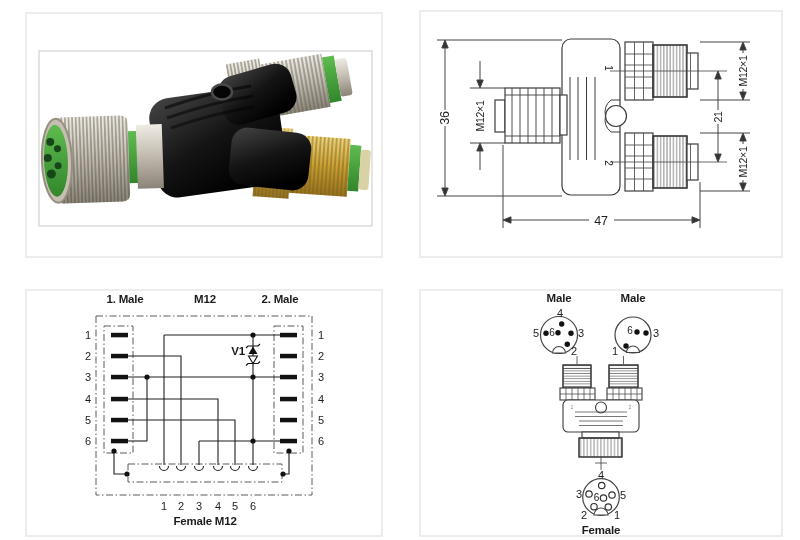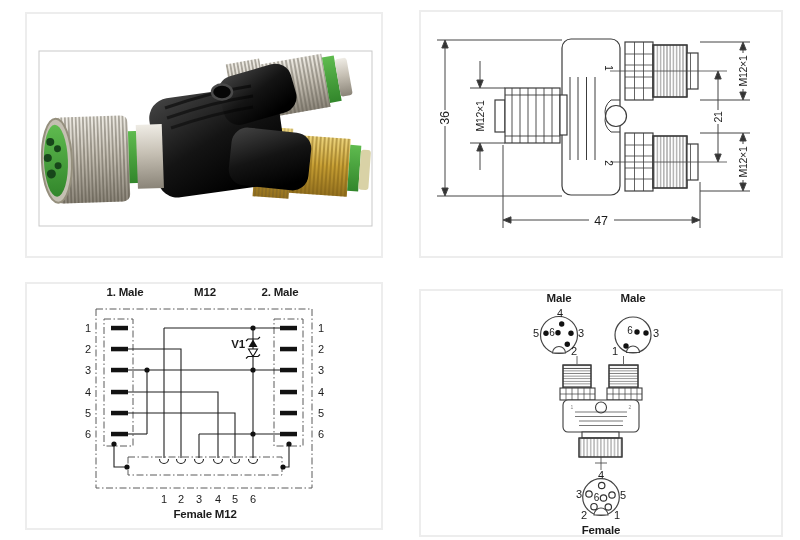--- a/index.html
+++ b/index.html
@@ -184,21 +184,21 @@
         <text class="dimtxt-sm" text-anchor="middle" x="303" y="107" transform="rotate(-90 303 107)">21</text>
         <text class="dimtxt-sm" text-anchor="middle" x="64.5" y="106" transform="rotate(-90 64.5 106)">M12×1</text>
         <text class="dimtxt-sm" text-anchor="middle" x="327.5" y="61" transform="rotate(-90 327.5 61)">M12×1</text>
         <text class="dimtxt-sm" text-anchor="middle" x="327.5" y="152" transform="rotate(-90 327.5 152)">M12×1</text>
         <text class="num-sm" text-anchor="middle" x="186" y="58" transform="rotate(90 186 58)">1</text>
         <text class="num-sm" text-anchor="middle" x="186" y="153" transform="rotate(90 186 153)">2</text>
       </g>
     </svg>
   </div>
 
-  <div class="quad" style="left:25px;top:282px;width:358px;height:248px;">
+  <div class="quad" style="left:25px;top:289px;width:358px;height:248px;">
     <svg width="358" height="248" viewBox="0 0 358 248">
       <rect x="1" y="1" width="356" height="246" fill="#ffffff" stroke="#ededed" stroke-width="2"></rect>
 
       <g fill="none" stroke="#5a5a5a" stroke-width="1" stroke-dasharray="7 2.5 1.5 2.5">
         <rect x="71" y="27" width="216" height="179"></rect>
         <rect x="79" y="37" width="29" height="127"></rect>
         <rect x="249" y="37" width="29" height="127"></rect>
         <rect x="103" y="175" width="154" height="18"></rect>
       </g>
 

